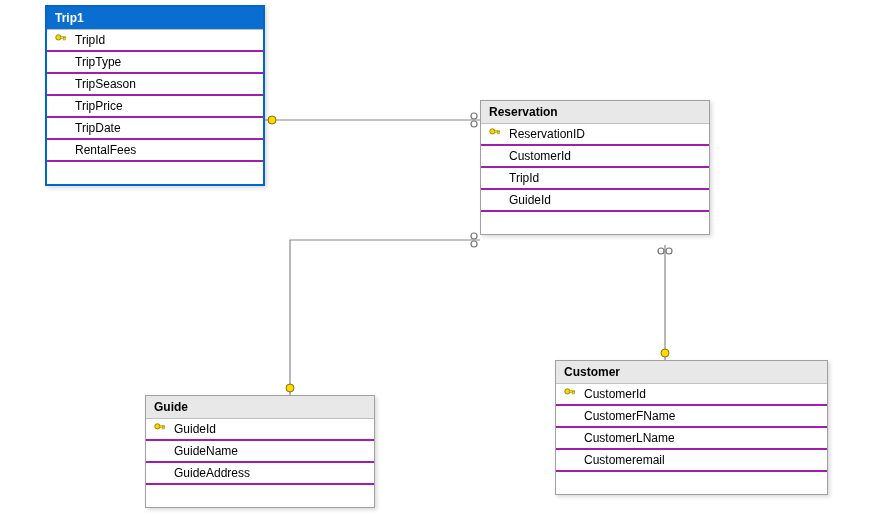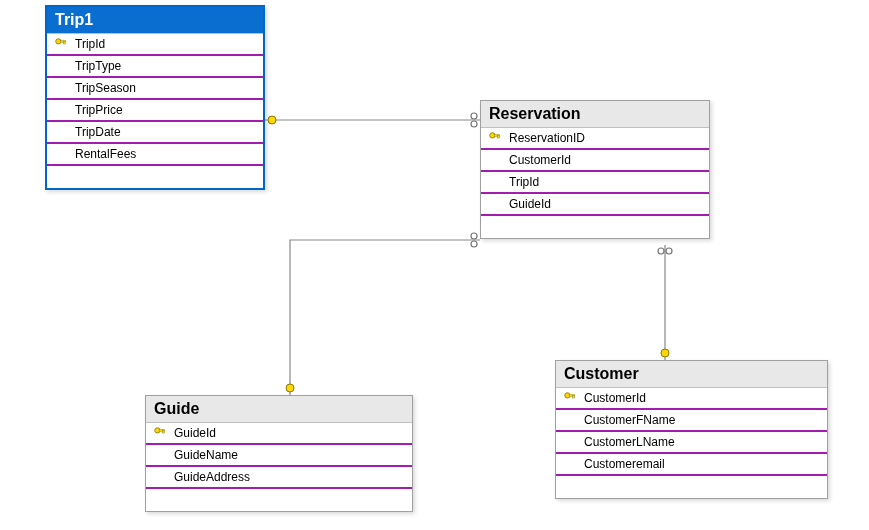--- a/index.html
+++ b/index.html
@@ -16,21 +16,21 @@
       background: #fff;
       border: 1px solid #a0a0a0;
       box-shadow: 2px 2px 4px rgba(0,0,0,0.15);
     }
     .table.selected { border: 2px solid #0066cc; }
     .table-header {
       background: #e8e8e8;
       border-bottom: 1px solid #c0c0c0;
       padding: 4px 8px;
       font-weight: bold;
-      font-size: 16px;
+      font-size: 12px;
     }
     .table.selected .table-header {
       background: #0a6ed1;
       color: #fff;
     }
     .table-body { }
     .row {
       display: flex;
       align-items: center;
       padding: 2px 6px 2px 4px;
@@ -145,21 +145,21 @@
     <div class="row">
         <span class="key-col"></span>
         <span class="col-name">GuideId</span>
       </div>
     <div class="row blank-row">
         <span class="key-col"></span>
       </div>
   </div>
 </div>
 
-<div class="table" style="left:145px; top:395px; width:268px;">
+<div class="table" style="left:145px; top:395px; width:230px;">
   <div class="table-header">Guide</div>
   <div class="table-body">
     <div class="row">
       <span class="key-col">
           <svg class="key-icon" viewBox="0 0 16 16">
             <circle cx="5" cy="5" r="3" fill="#ffd800" stroke="#8a7a00"></circle>
             <rect x="7" y="4" width="6" height="2" fill="#ffd800" stroke="#8a7a00" stroke-width="0.5"></rect>
             <rect x="11" y="5" width="2" height="3" fill="#ffd800" stroke="#8a7a00" stroke-width="0.5"></rect>
           </svg>
         </span>

